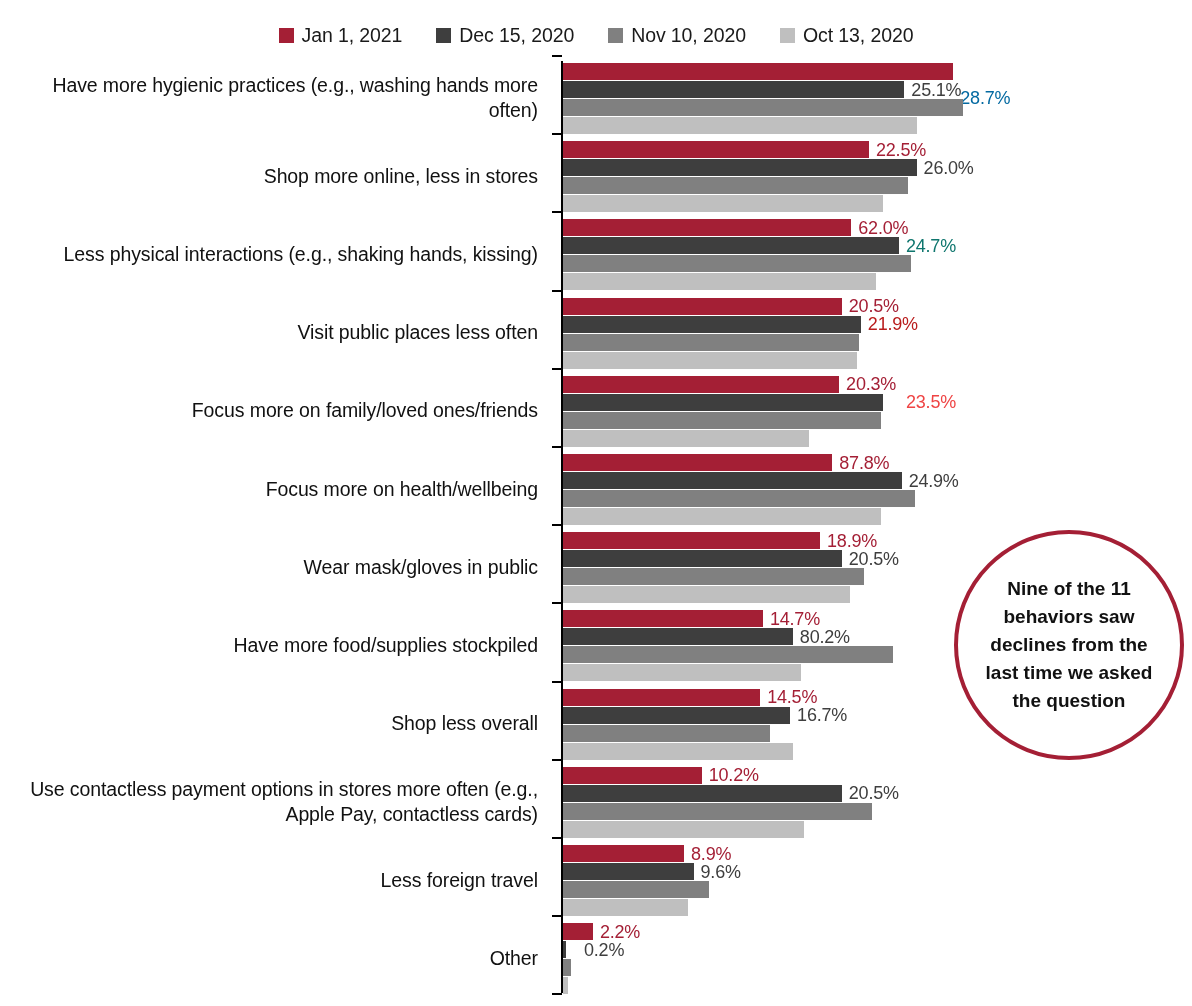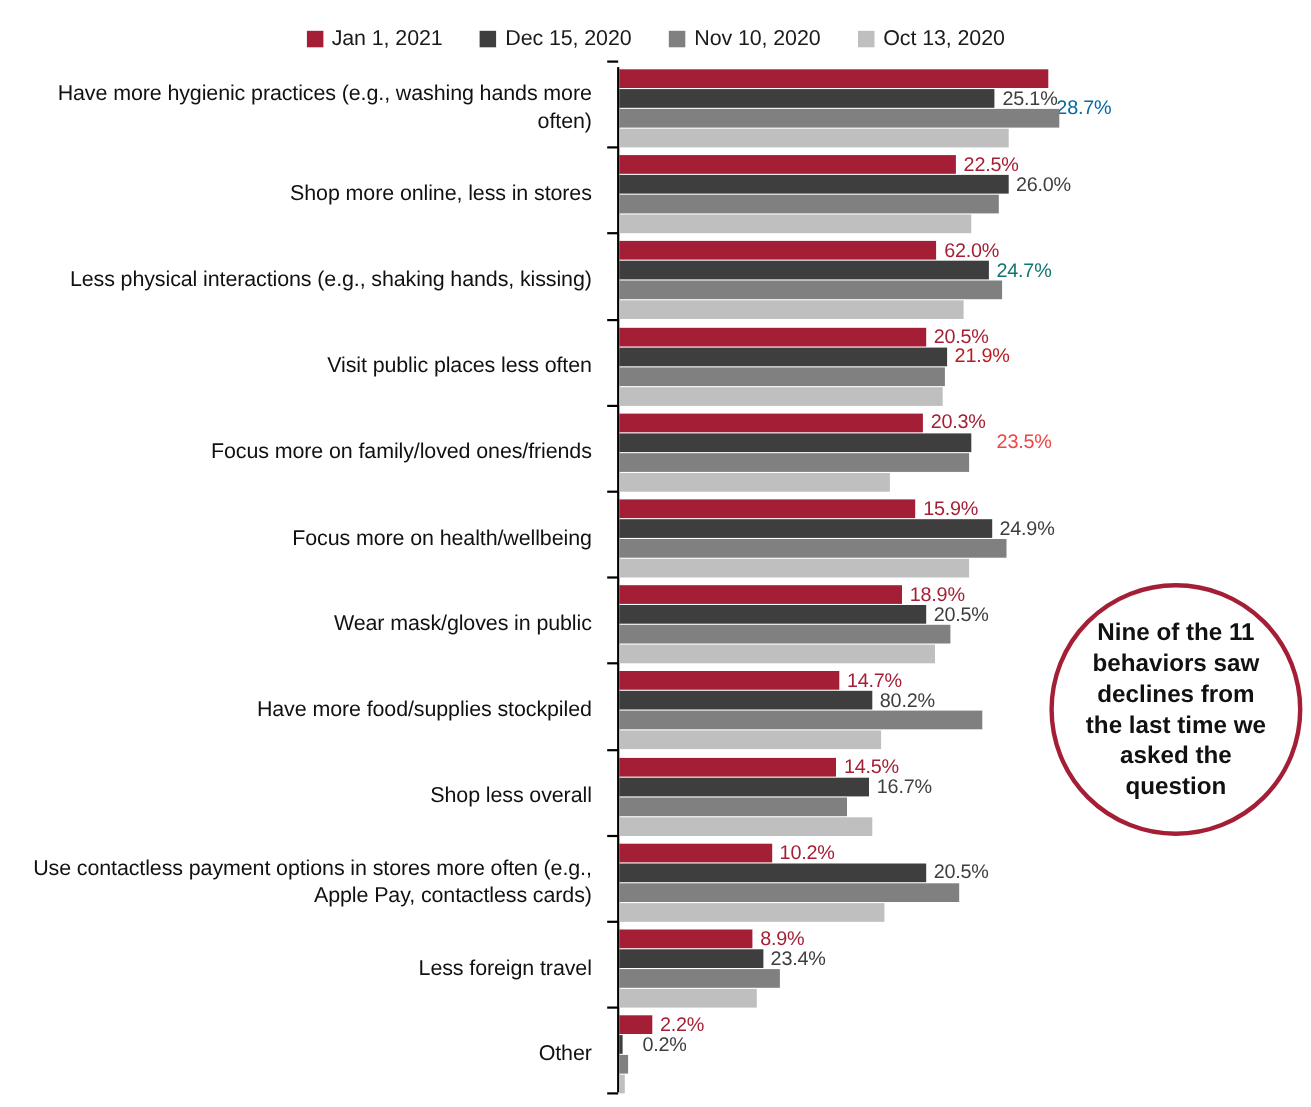--- a/index.html
+++ b/index.html
@@ -117,21 +117,21 @@
     height: 230px;
     border: 4px solid #A41F35;
     border-radius: 50%;
     box-sizing: border-box;
     display: flex;
     align-items: center;
     justify-content: center;
     text-align: center;
   }
   #annotation-text {
-    font-size: 22px;
+    font-size: 19px;
     font-weight: bold;
     line-height: 28px;
     color: #111111;
     width: 170px;
   }
 </style>
 </head>
 <body>
 
 <div id="legend">
@@ -254,21 +254,21 @@
           <div class="bar" title="Oct 13, 2020: 18.1%" style="width: 246.16px; background: rgb(191, 191, 191);"></div>
         </div>
       </div>
     </div>
     <div class="axis-tick" style="top: 389px;"></div>
     <div class="cat-group" style="top: 397px;">
       <div class="cat-label" style="top: 22.5px;">Focus more on health/wellbeing</div>
       <div class="bars">
         <div class="bar-row">
           <div class="bar" title="Feb 1, 2021: 19.8%" style="width: 269.28px; background: rgb(164, 31, 53);"></div>
-          <span class="bar-value" style="left: 276.28px; color: rgb(164, 31, 53);">15.9%</span>
+          <span class="bar-value" style="left: 276.28px; color: rgb(164, 31, 53);">87.8%</span>
         </div>
         <div class="bar-row">
           <div class="bar" title="Dec 15, 2020: 24.9%" style="width: 338.64px; background: rgb(62, 62, 62);"></div>
           <span class="bar-value" style="left: 345.64px; color: rgb(62, 62, 62);">24.9%</span>
         </div>
         <div class="bar-row">
           <div class="bar" title="Nov 10, 2020: 25.9%" style="width: 352.24px; background: rgb(128, 128, 128);"></div>
         </div>
         <div class="bar-row">
           <div class="bar" title="Oct 13, 2020: 23.4%" style="width: 318.24px; background: rgb(191, 191, 191);"></div>
@@ -358,21 +358,21 @@
     <div class="axis-tick" style="top: 780px;"></div>
     <div class="cat-group" style="top: 788px;">
       <div class="cat-label" style="top: 22.5px;">Less foreign travel</div>
       <div class="bars">
         <div class="bar-row">
           <div class="bar" title="Feb 1, 2021: 8.9%" style="width: 121.04px; background: rgb(164, 31, 53);"></div>
           <span class="bar-value" style="left: 128.04px; color: rgb(164, 31, 53);">8.9%</span>
         </div>
         <div class="bar-row">
           <div class="bar" title="Dec 15, 2020: 9.6%" style="width: 130.56px; background: rgb(62, 62, 62);"></div>
-          <span class="bar-value" style="left: 137.56px; color: rgb(62, 62, 62);">23.4%</span>
+          <span class="bar-value" style="left: 137.56px; color: rgb(62, 62, 62);">9.6%</span>
         </div>
         <div class="bar-row">
           <div class="bar" title="Nov 10, 2020: 10.7%" style="width: 145.52px; background: rgb(128, 128, 128);"></div>
         </div>
         <div class="bar-row">
           <div class="bar" title="Oct 13, 2020: 9.2%" style="width: 125.12px; background: rgb(191, 191, 191);"></div>
         </div>
       </div>
     </div>
     <div class="axis-tick" style="top: 858.2px;"></div>

